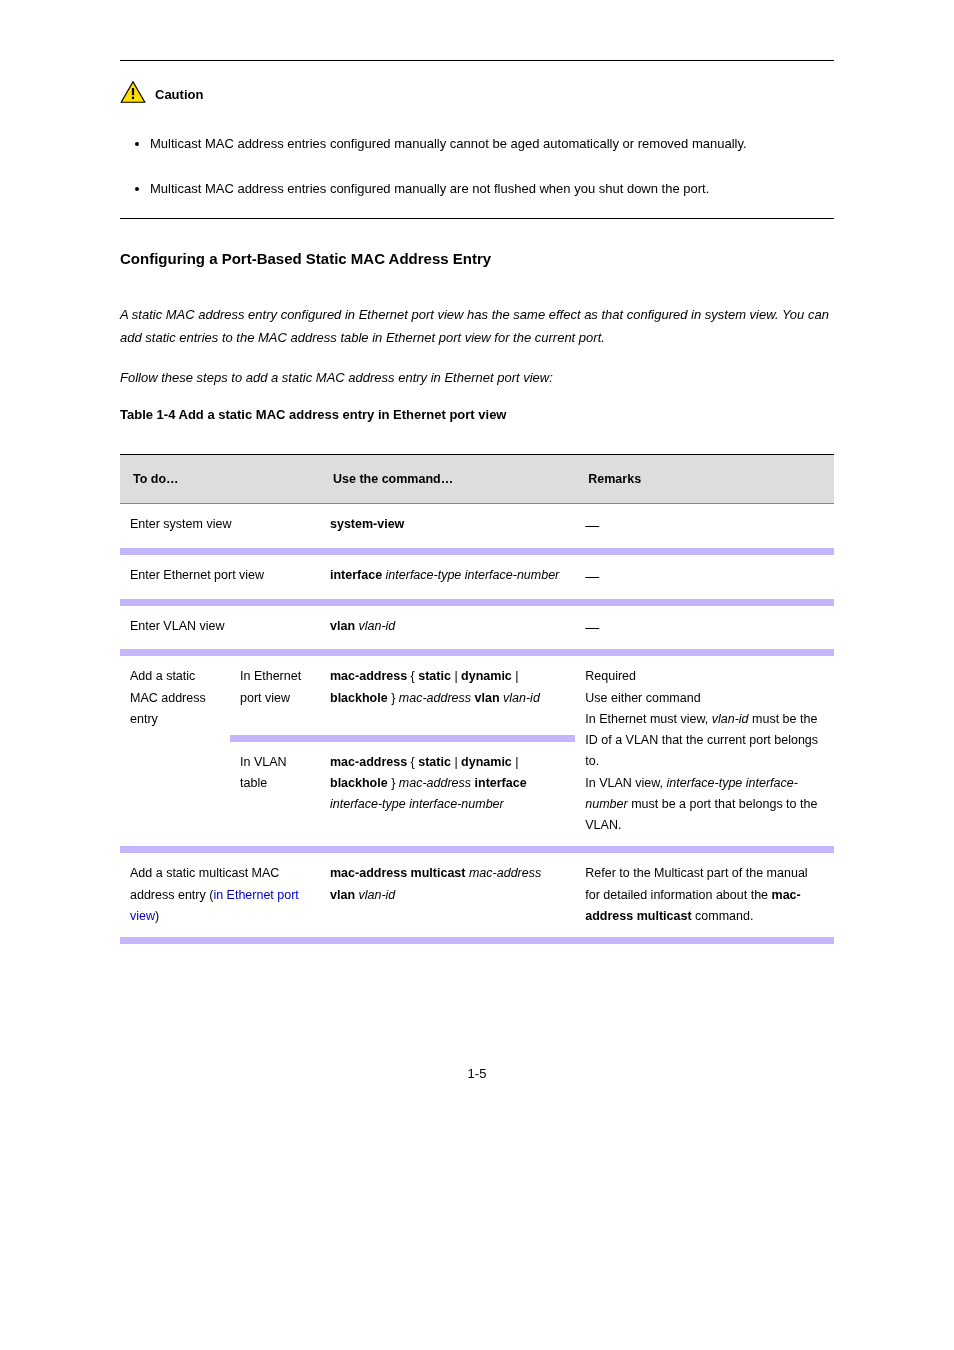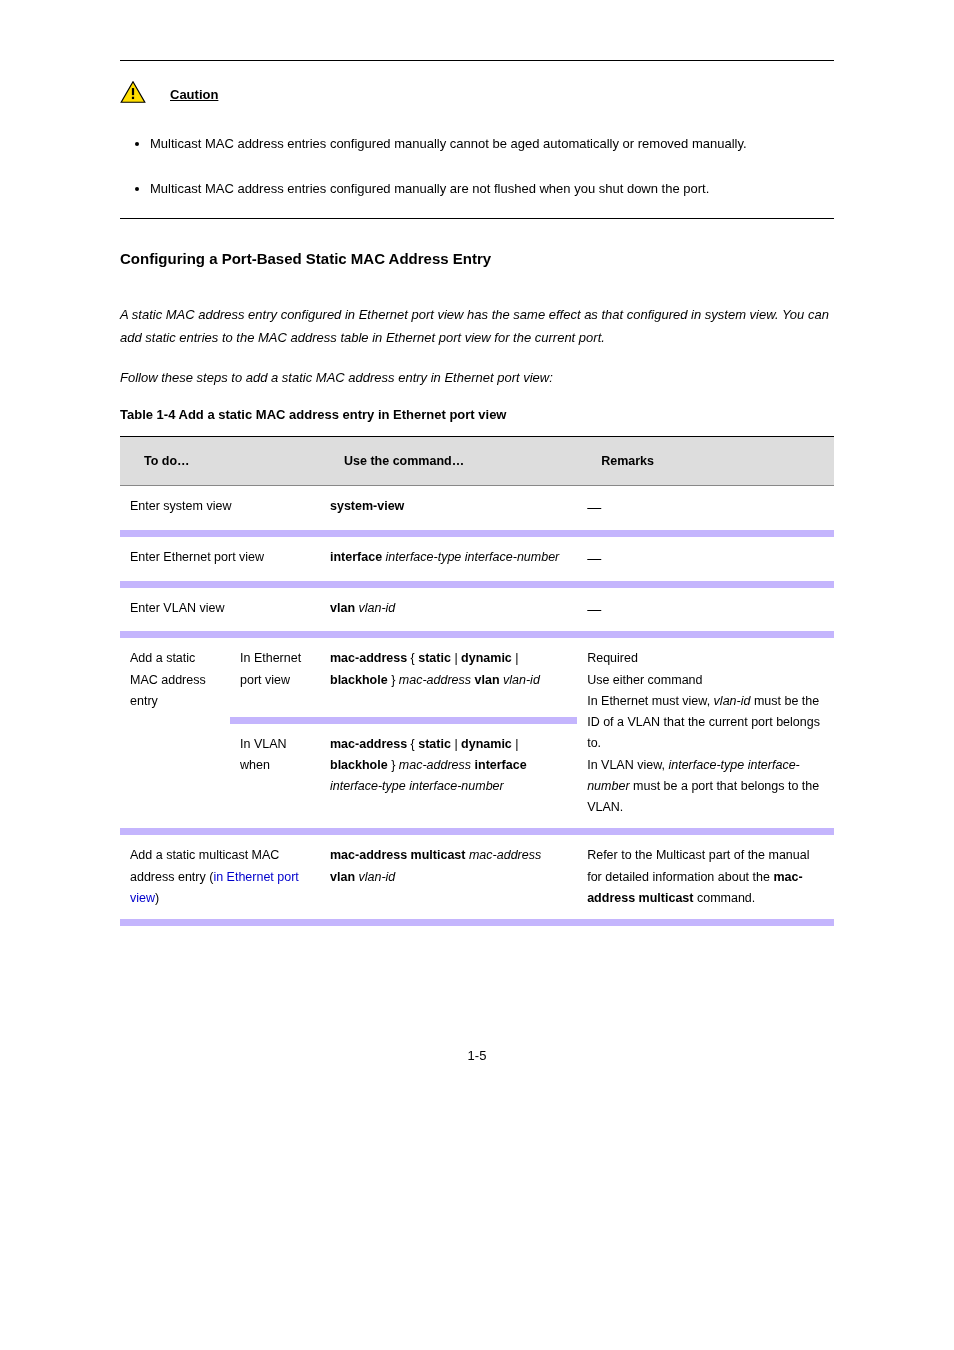--- a/index.html
+++ b/index.html
@@ -10,42 +10,41 @@
     background: #fff;
     width: 954px;
     margin: 0 auto;
     padding: 60px 120px 40px 120px;
     line-height: 1.6;
   }
   .top-rule { border-top: 1px solid #000; margin-bottom: 20px; }
   .caution-header {
     display: flex;
     align-items: center;
-    gap: 24px;
+    gap: 9px;
     margin-bottom: 12px;
-    text-decoration: underline;
   }
   .caution-header svg { width: 26px; height: 22px; }
   .caution-label { font-weight: bold; font-size: 13px; }
   ul.caution-list { list-style: disc; padding-left: 30px; margin-bottom: 18px; }
   ul.caution-list li { margin-bottom: 10px; line-height: 1.7; margin-top: 23px; }
   .sep-rule { border-top: 1px solid #000; margin-bottom: 28px; }
   .section-title { font-size: 15px; font-weight: bold; margin-bottom: 32px; }
   .body-para { margin-bottom: 16px; line-height: 1.8; font-style: italic; }
-  .table-caption { margin-bottom: 10px; }
+  .table-caption { margin-bottom: 28px; }
   table {
     border-collapse: collapse;
     width: 100%;
     font-size: 12.5px;
   }
   th {
     background: #ddd;
     font-weight: bold;
     text-align: left;
-    padding: 14px 24px;
+    padding: 14px 13px;
     border-top: 1.5px solid #000;
     border-bottom: 1px solid #888;
     vertical-align: middle;
   }
   td {
     padding: 10px 10px;
     border-bottom: 7px solid #c4b5fd;
     vertical-align: top;
     line-height: 1.7;
   }
@@ -116,21 +115,21 @@
         <span class="bold">mac-address</span><span> { </span><span class="bold">static</span><span> | </span><span class="bold">dynamic</span><span> | </span><span class="bold">blackhole</span><span> } </span><i>mac-address</i><span class="bold"> vlan</span><i> vlan-id</i>
       </td>
       <td rowspan="2">
         <div>Required</div>
         <div>Use either command</div>
         <div><span>In Ethernet must view, </span><i>vlan-id</i><span> must be the ID of a VLAN that the current port belongs to.</span></div>
         <div><span>In VLAN view, </span><i>interface-type interface-number</i><span> must be a port that belongs to the VLAN.</span></div>
       </td>
     </tr>
     <tr>
-      <td>In VLAN when</td>
+      <td>In VLAN table</td>
       <td>
         <span class="bold">mac-address</span><span> { </span><span class="bold">static</span><span> | </span><span class="bold">dynamic</span><span> | </span><span class="bold">blackhole</span><span> } </span><i>mac-address</i><span class="bold"> interface</span><i> interface-type interface-number</i>
       </td>
     </tr>
     <tr>
       <td colspan="2">
         <span>Add a static multicast MAC address entry (</span><span style="color:#0000cc">in Ethernet port view</span><span>)</span>
       </td>
       <td>
         <span class="bold">mac-address multicast</span><i> mac-address</i><span class="bold"> vlan</span><i> vlan-id</i>

